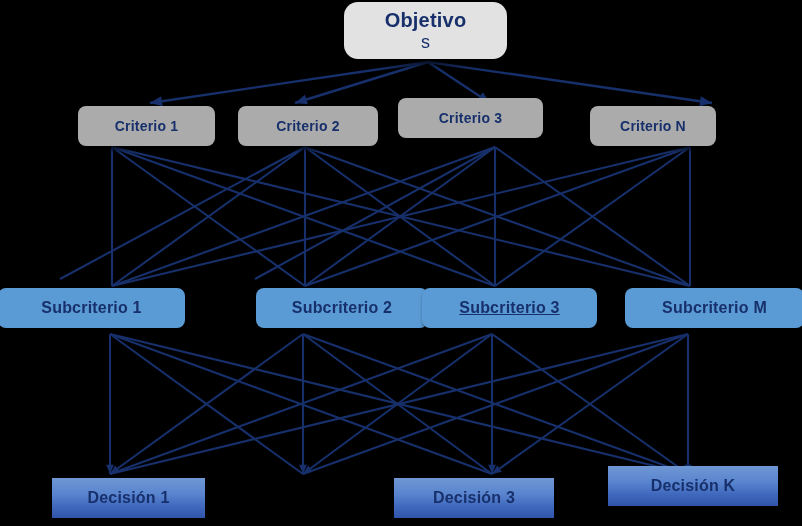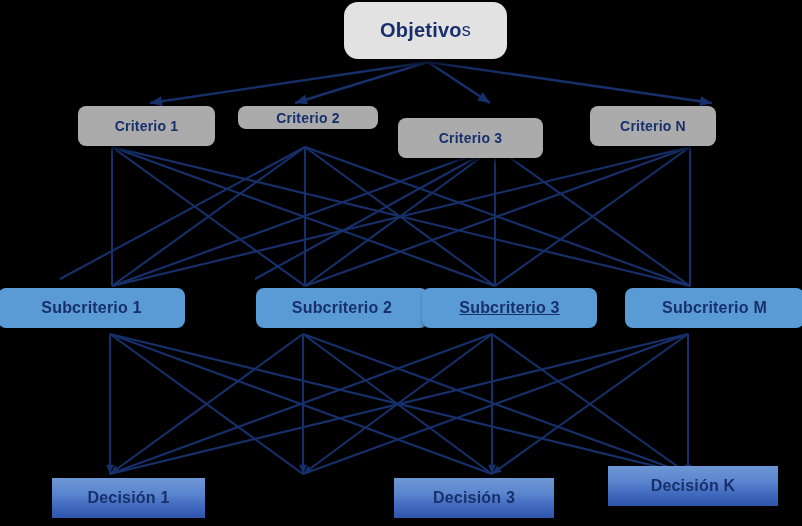--- a/index.html
+++ b/index.html
@@ -30,20 +30,21 @@
     display: flex;
     align-items: center;
     justify-content: center;
     text-align: center;
     border-radius: 9px;
     font-weight: bold;
     color: #17306b;
     letter-spacing: 0.2px;
     z-index: 5;
     user-select: none;
+    flex-direction: column;
   }
   
   .node-goal {
     background: #e2e2e2;
     border-radius: 14px;
     font-size: 20px;
     box-shadow: 4px 5px 6px rgba(0,0,0,0.85);
   }
   .node-goal .suffix {
     font-weight: normal;
@@ -130,24 +131,24 @@
     </svg>
 
   <div class="node node-goal" id="goal-node" style="left: 344px; top: 2px; width: 163px; height: 57px;">
     <span>Objetivo</span>
       <span class="suffix">s</span>
   </div>
 
   <div class="node node-criterion" id="crit-0" style="left: 78px; top: 106px; width: 137px; height: 40px;">
     <span>Criterio 1</span>
   </div>
-  <div class="node node-criterion" id="crit-1" style="left: 238px; top: 106px; width: 140px; height: 23px;">
+  <div class="node node-criterion" id="crit-1" style="left: 238px; top: 106px; width: 140px; height: 40px;">
     <span>Criterio 2</span>
   </div>
-  <div class="node node-criterion" id="crit-2" style="left: 398px; top: 118px; width: 145px; height: 40px;">
+  <div class="node node-criterion" id="crit-2" style="left: 398px; top: 98px; width: 145px; height: 40px;">
     <span>Criterio 3</span>
   </div>
   <div class="node node-criterion" id="crit-3" style="left: 590px; top: 106px; width: 126px; height: 40px;">
     <span>Criterio N</span>
   </div>
 
   <div class="node node-subcriterion" id="sub-0" style="left: -2px; top: 288px; width: 187px; height: 40px;">
     <span>Subcriterio 1</span>
   </div>
   <div class="node node-subcriterion" id="sub-1" style="left: 218px; top: 288px; width: 172px; height: 40px; margin-left: 38px;">

